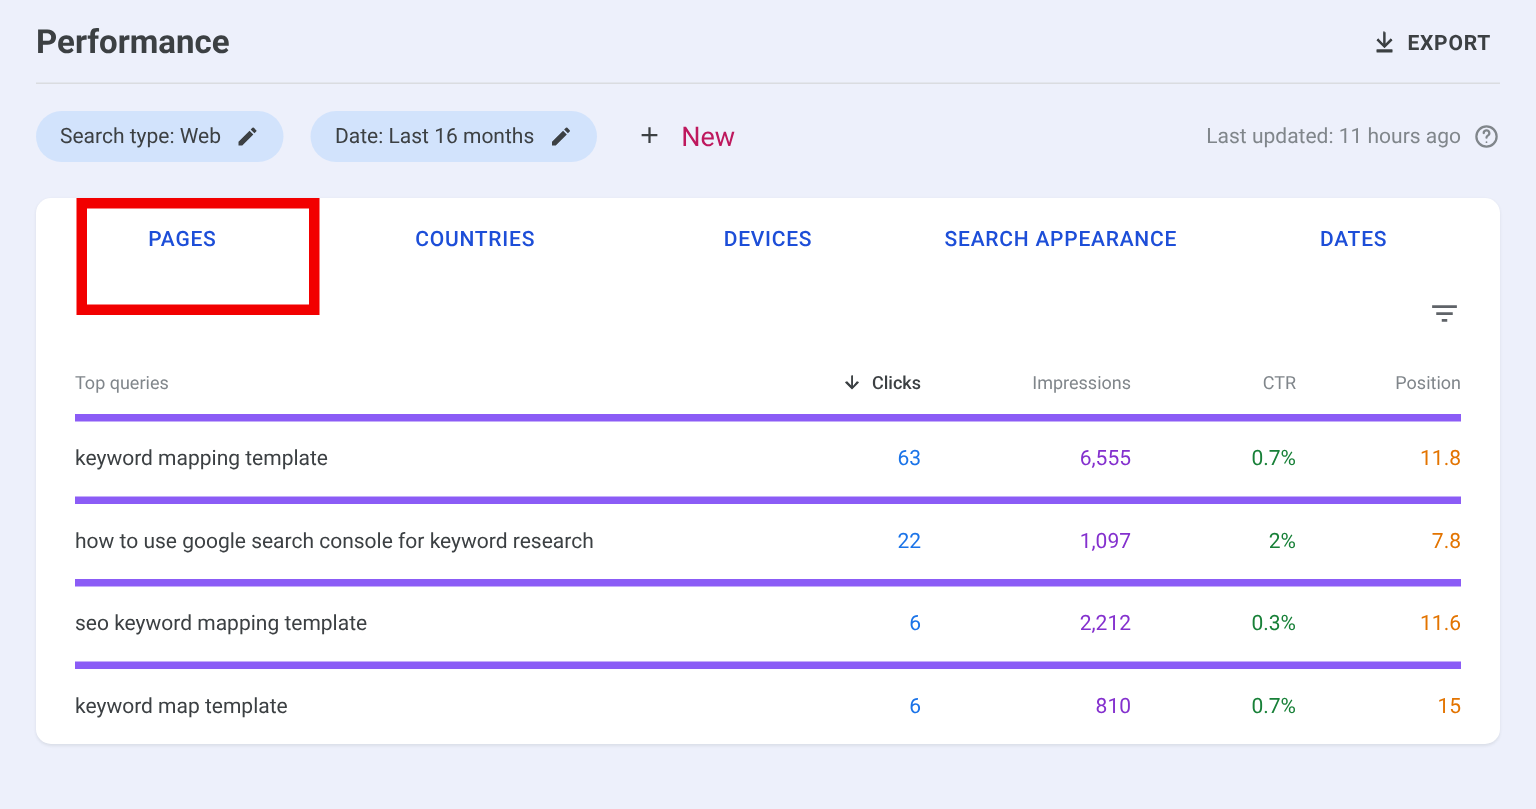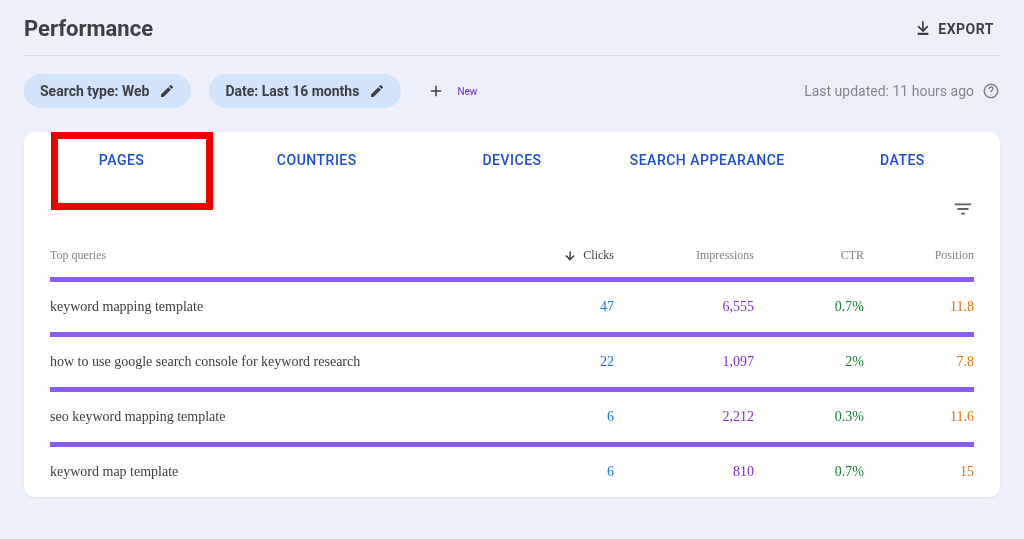--- a/index.html
+++ b/index.html
@@ -52,28 +52,26 @@
     .chip {
       background: #d2e3fc;
       border-radius: 20px;
       padding: 9px 16px;
       font-size: 14px;
       color: #3c4043;
       display: flex;
       align-items: center;
       gap: 10px;
       cursor: pointer;
-      font-weight: bold;
     }
     .new-btn {
       display: flex;
-      align-items: center;
       gap: 12px;
-      font-size: 10px;
-      color: #6d28d9;
+      font-size: 18px;
+      color: #be185d;
       cursor: pointer;
       padding: 0 8px;
     }
     .last-updated {
       display: flex;
       align-items: center;
       gap: 8px;
       font-size: 14px;
       color: #80868b;
     }
@@ -112,21 +110,20 @@
       justify-content: flex-end;
       padding: 10px 26px 0 26px;
     }
     .table {
       padding: 0 26px;
     }
     .thead, .trow {
       display: grid;
       grid-template-columns: 1fr 120px 140px 110px 110px;
       align-items: center;
-      font-family: Liberation Serif, serif;
     }
     .thead {
       padding: 28px 0 14px 0;
       font-size: 12px;
       color: #80868b;
     }
     .thead .col-clicks { display: flex; align-items: center; gap: 6px; justify-content: flex-end; color: #3c4043; font-weight: 500; }
     .thead .right { text-align: right; }
     .trow {
       padding: 17px 0;
@@ -215,21 +212,21 @@
           </svg>
         <span>Clicks</span>
       </div>
       <div class="right">Impressions</div>
       <div class="right">CTR</div>
       <div class="right">Position</div>
     </div>
 
     <div class="trow">
       <div class="query">keyword mapping template</div>
-      <div class="num clicks-val">47</div>
+      <div class="num clicks-val">63</div>
       <div class="num impr-val">6,555</div>
       <div class="num ctr-val">0.7%</div>
       <div class="num pos-val">11.8</div>
     </div>
     <div class="trow">
       <div class="query">how to use google search console for keyword research</div>
       <div class="num clicks-val">22</div>
       <div class="num impr-val">1,097</div>
       <div class="num ctr-val">2%</div>
       <div class="num pos-val">7.8</div>

